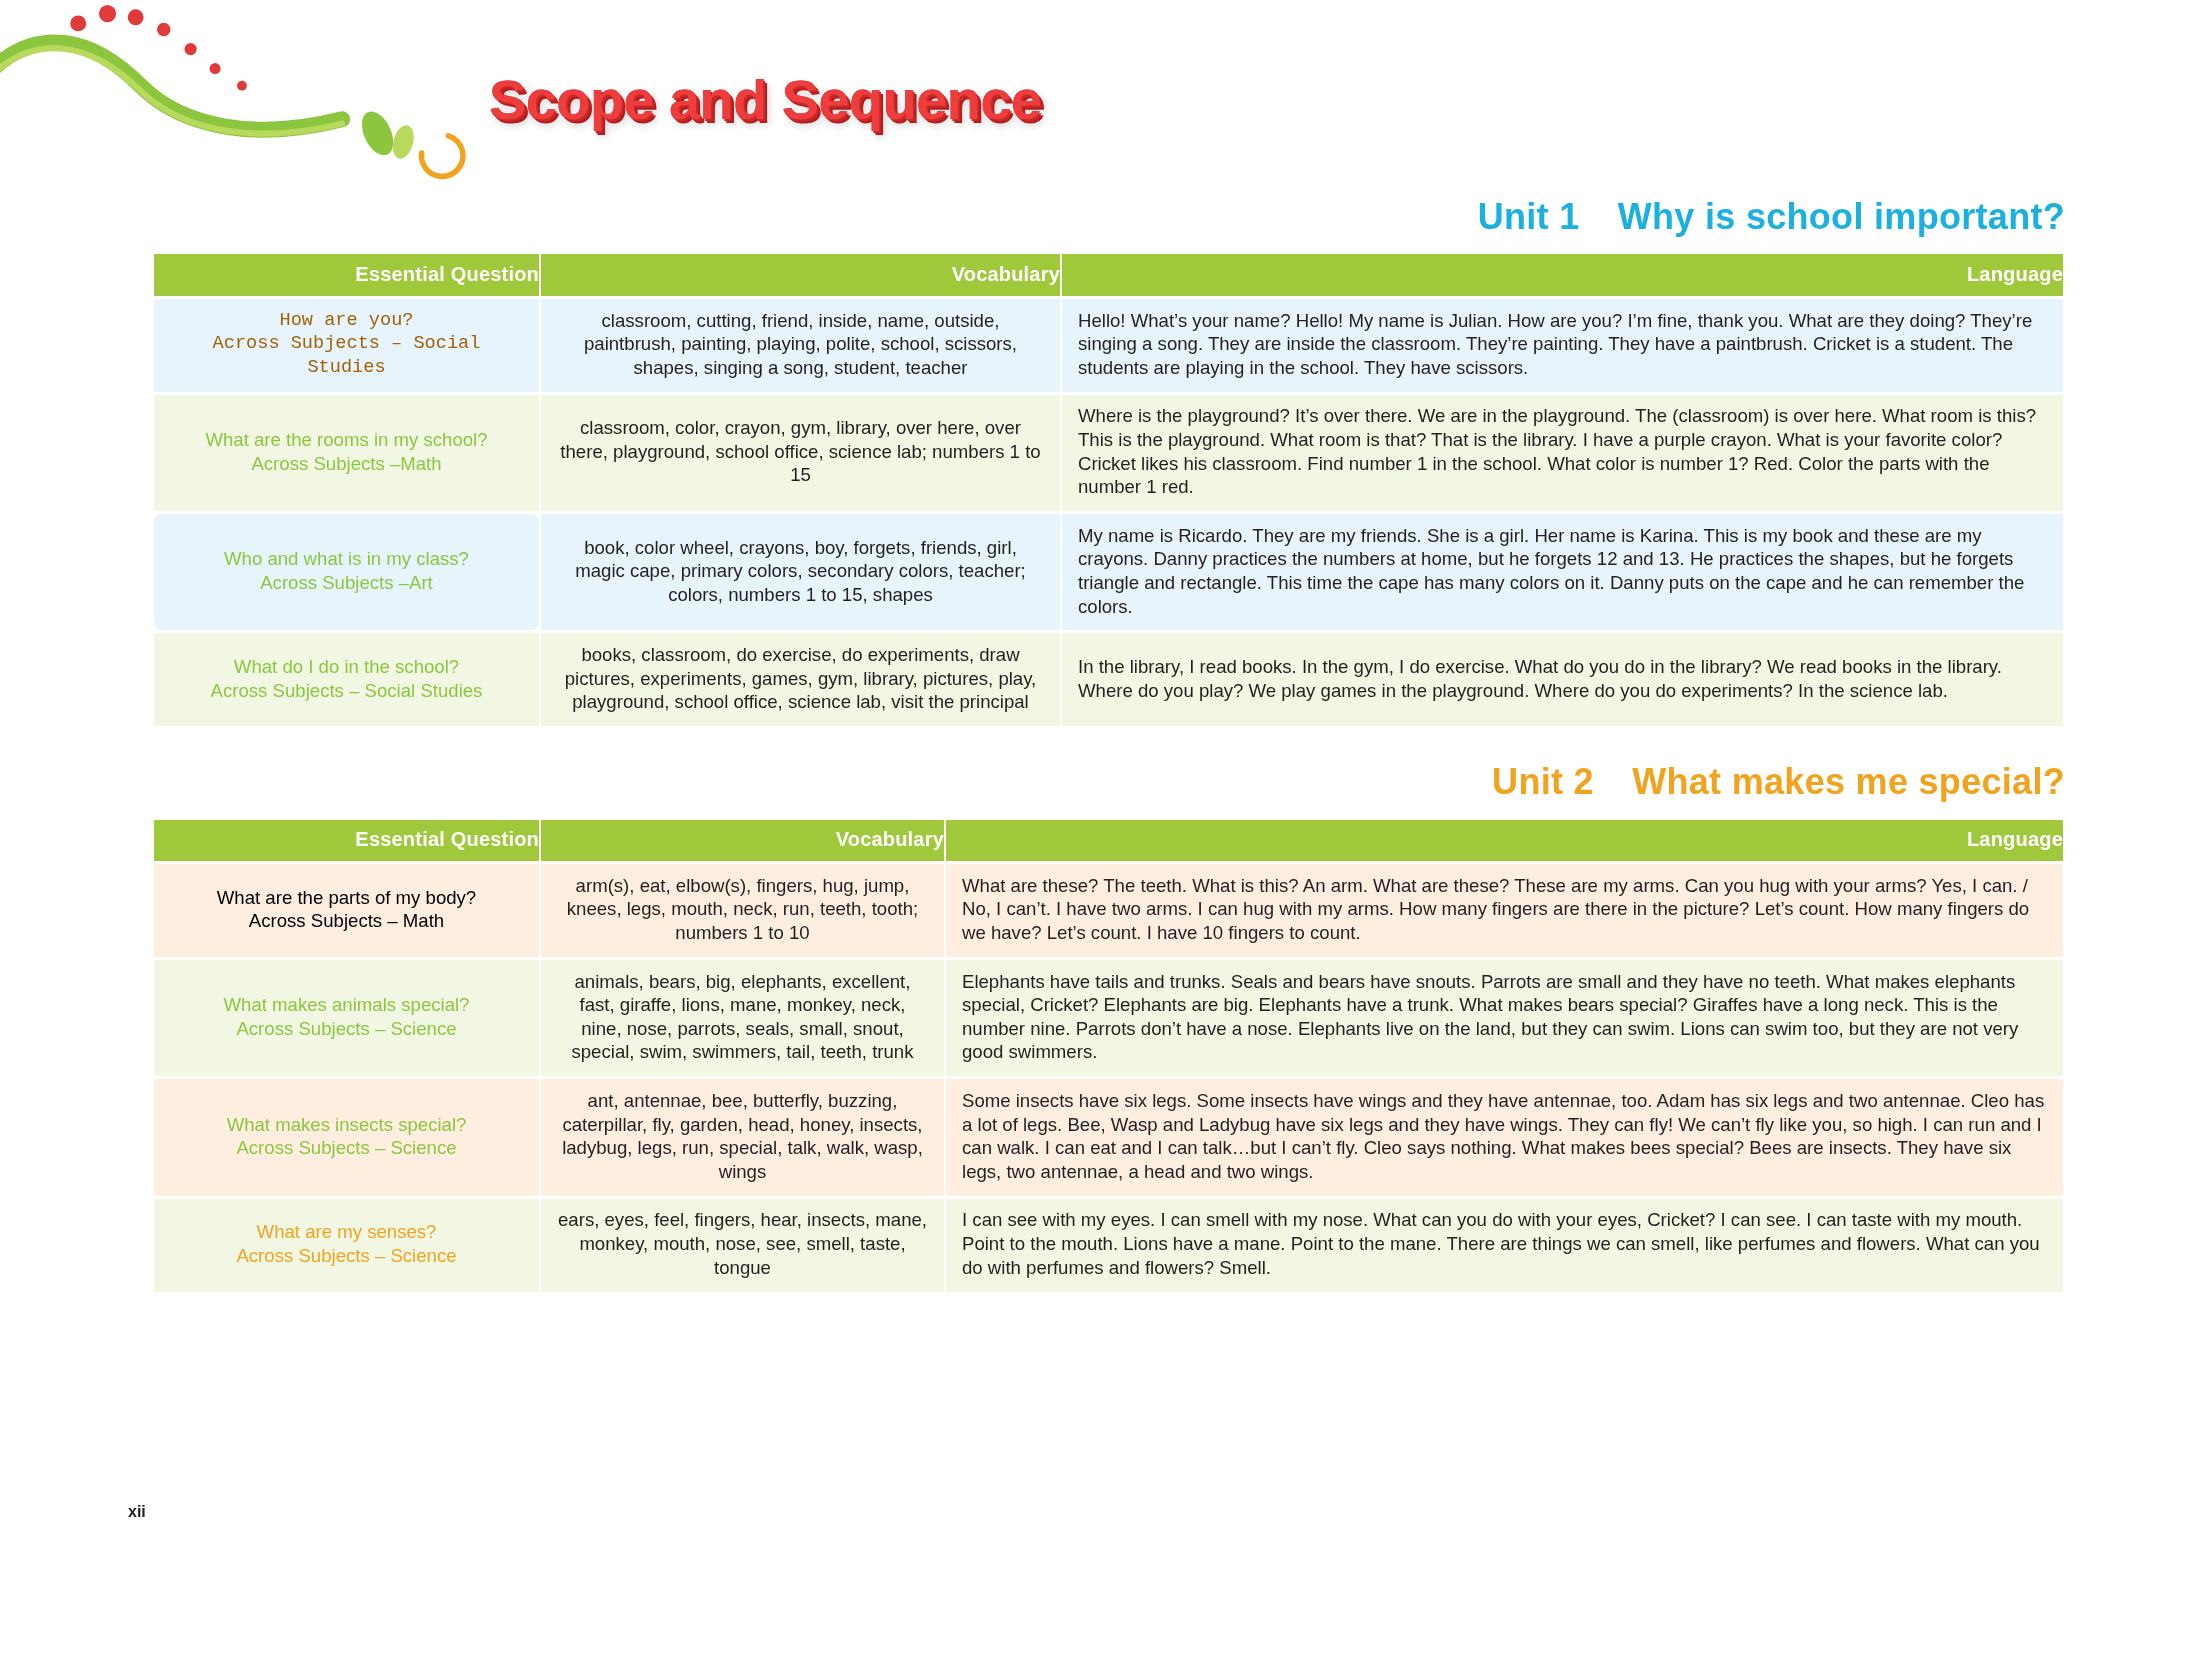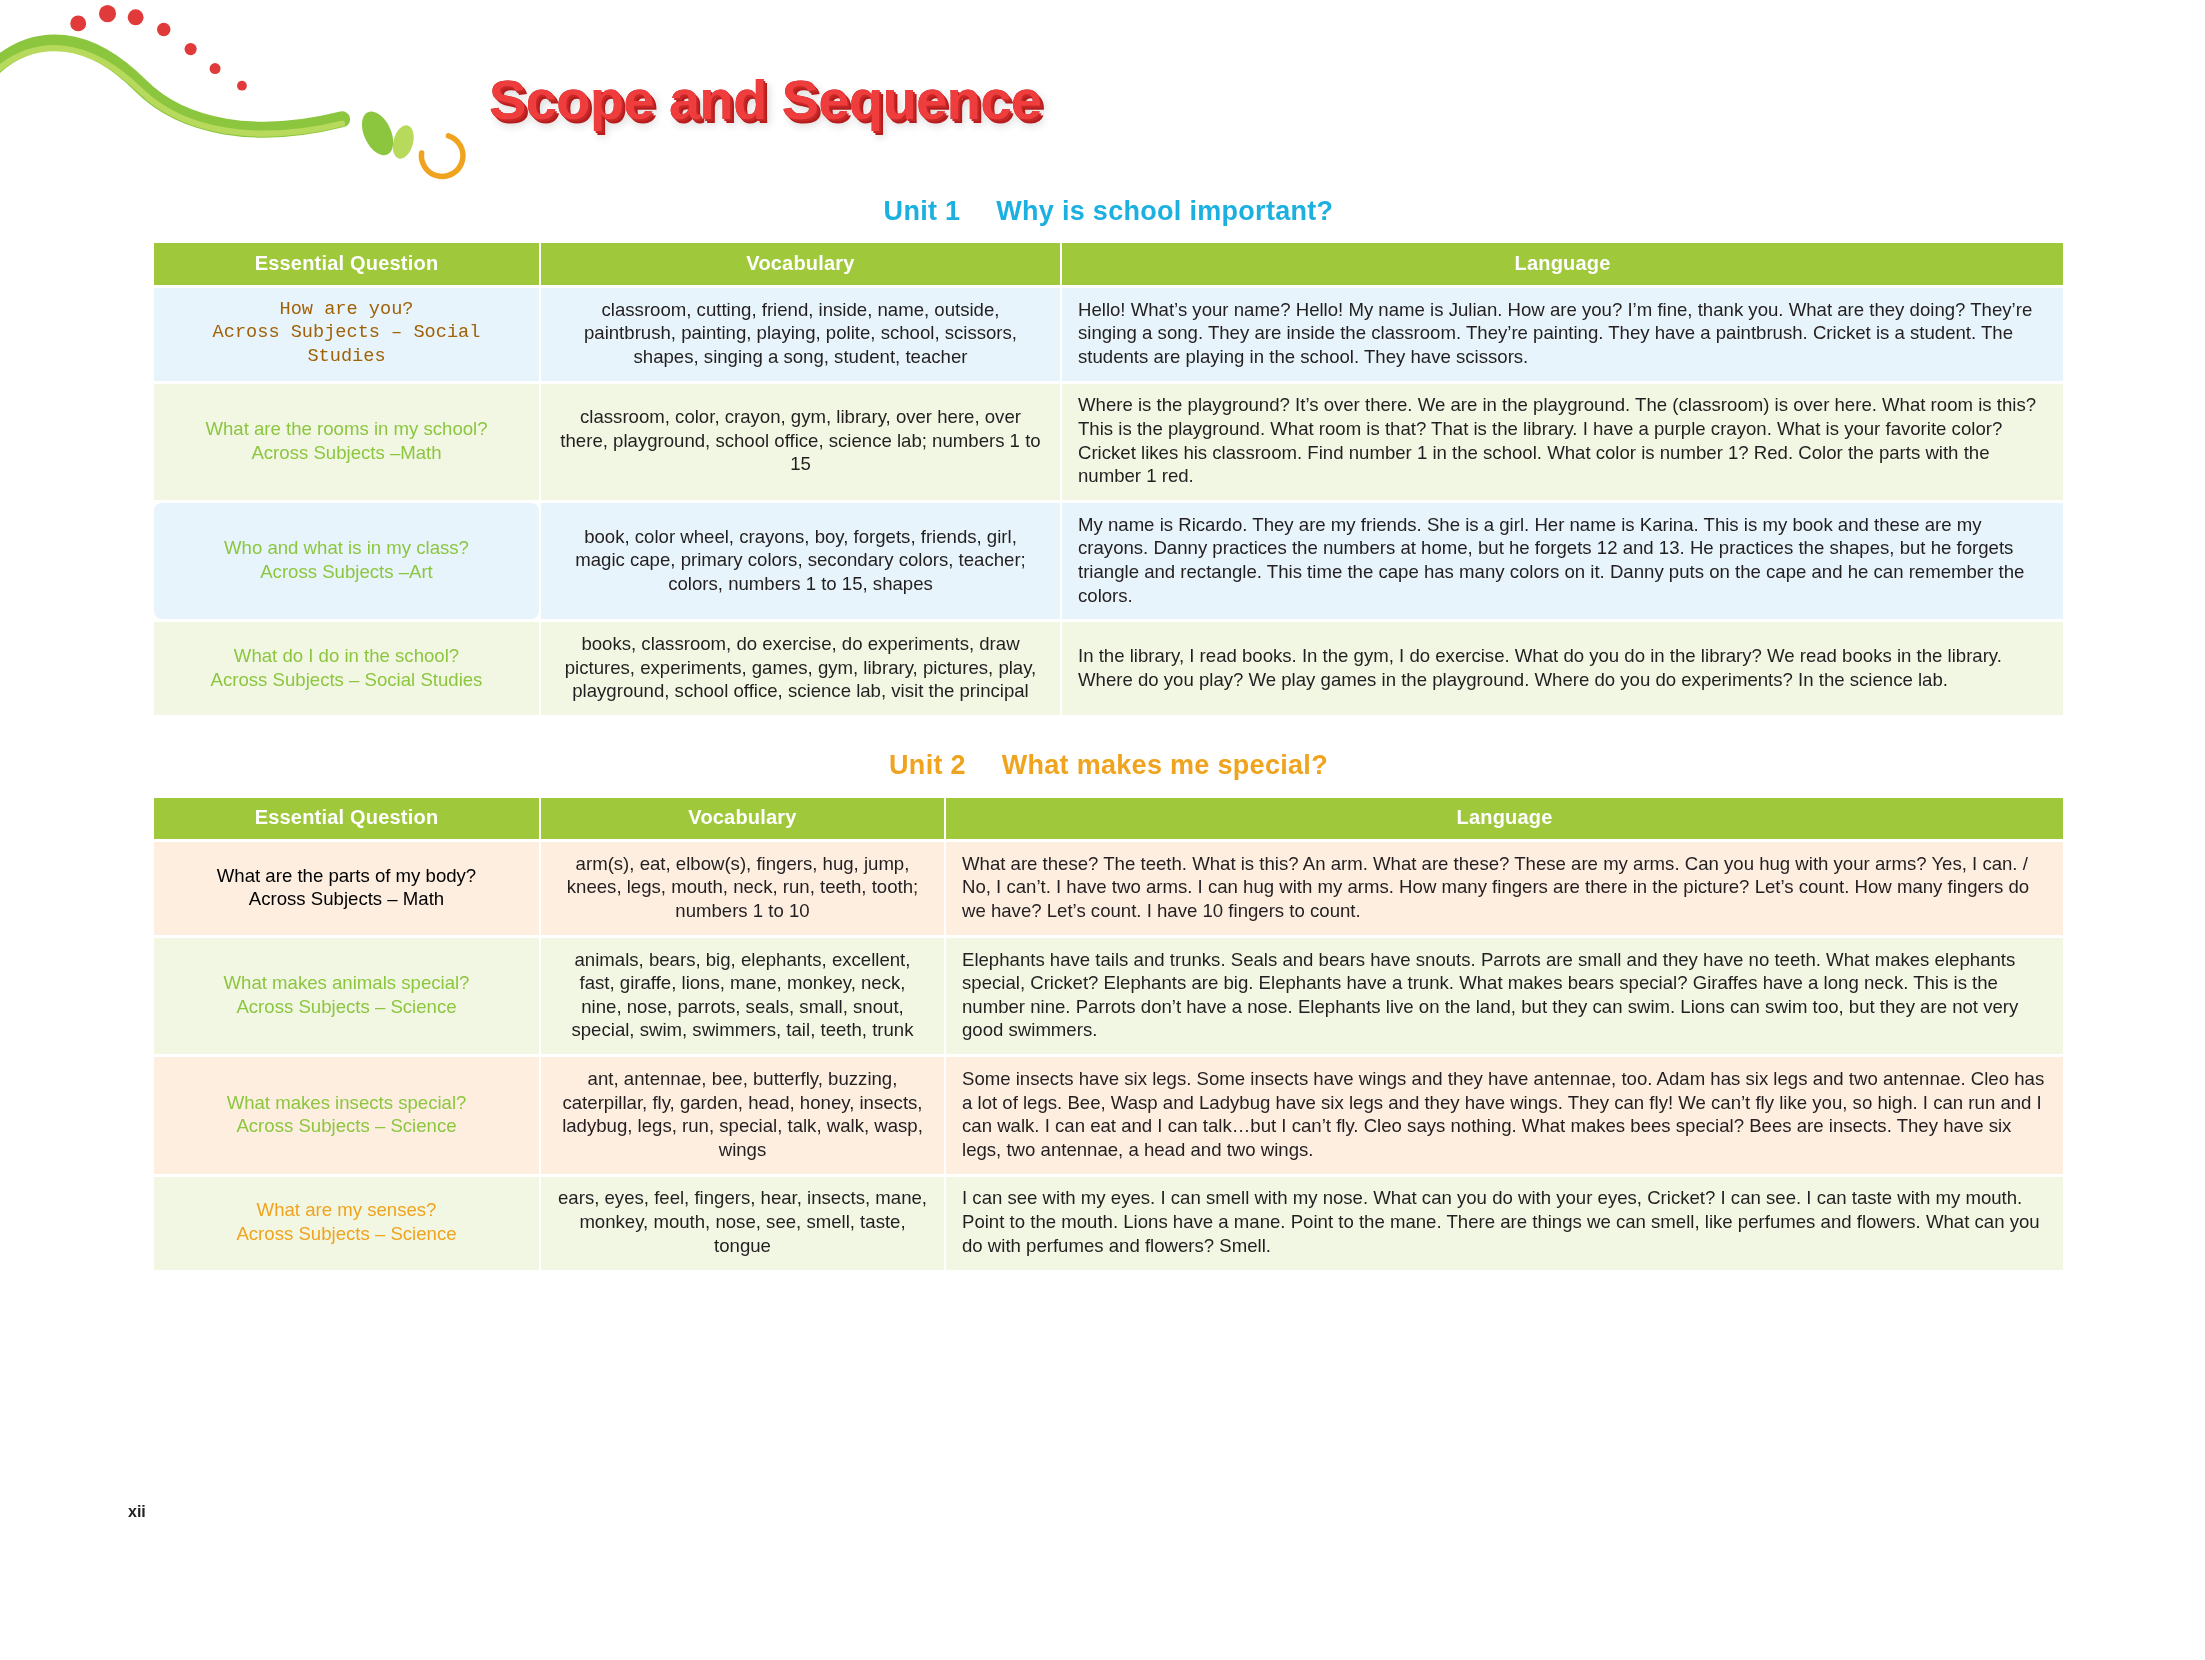--- a/index.html
+++ b/index.html
@@ -45,22 +45,22 @@
 
   .content {
     position: absolute;
     left: 152px;
     top: 196px;
     width: 1913px;
   }
 
   
   .unit-heading {
-    text-align: center;
-    font-size: 27px;
+    text-align: right;
+    font-size: 36px;
     font-weight: bold;
     margin: 0 0 13.4px 0;
     letter-spacing: 0.3px;
   }
   .unit-heading .unit-num { margin-right: 28px; }
   .unit1-heading { color: #1cb0e0; }
   .unit2-heading { color: #f0a31e; }
 
   
   table.sns {
@@ -68,21 +68,21 @@
     border-spacing: 2.4px 3.1px;
     width: 100%;
     table-layout: fixed;
   }
   table.sns th {
     background: #9fc93b;
     color: #ffffff;
     font-size: 20px;
     font-weight: bold;
     padding: 8.6px 0 9.8px 0;
-    text-align: center;
+    text-align: right;
     letter-spacing: 0.2px;
   }
   table.sns td {
     vertical-align: middle;
     padding: 9.8px 16px 12.2px 16px;
     font-size: 18.6px;
     line-height: 1.27;
     color: #231f20;
   }
   td.eq {

